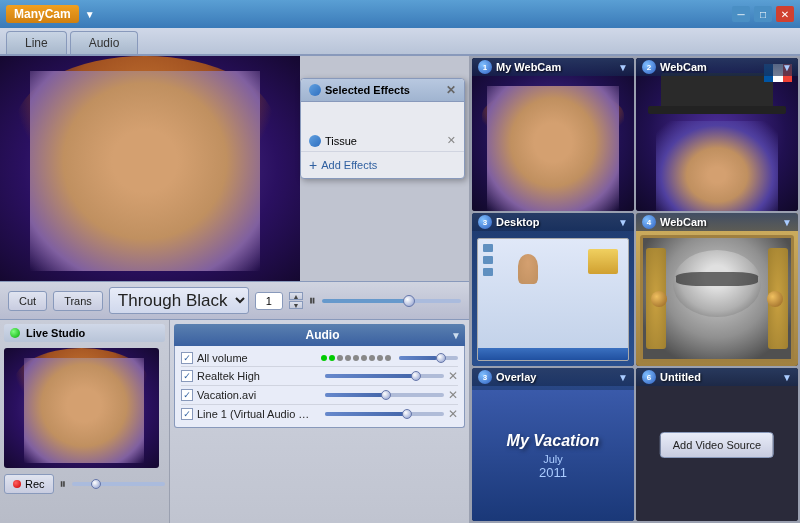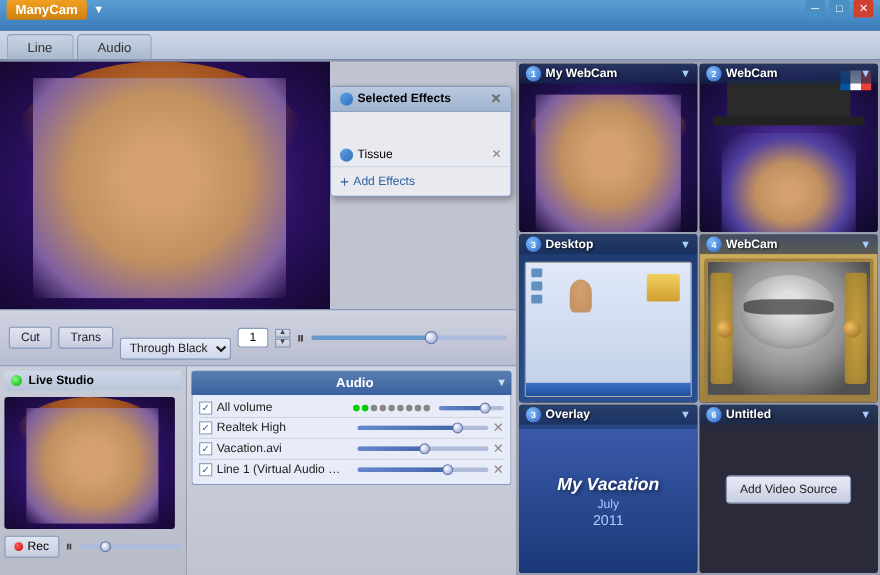--- a/index.html
+++ b/index.html
@@ -10,21 +10,21 @@
       font-size: 11px;
       background: #3a3a3a;
       overflow: hidden;
     }
 
     
     .title-bar {
       background: linear-gradient(to bottom, #5a9fd4, #3a7ab8);
       height: 28px;
       display: flex;
-      align-items: flex-start;
+      align-items: center;
       justify-content: space-between;
       padding: 0 6px;
     }
     .title-bar-left {
       display: flex;
       align-items: center;
       gap: 6px;
     }
     .title-bar-logo {
       background: linear-gradient(to bottom, #f0a020, #d08010);
@@ -244,23 +244,22 @@
       padding: 3px 10px;
       cursor: pointer;
       font-size: 11px;
       color: #222;
     }
     .ctrl-select {
       background: linear-gradient(to bottom, #e8ecf8, #d0d8ec);
       border: 1px solid #8899bb;
       border-radius: 3px;
       padding: 2px 4px;
-      font-size: 11px;
+      font-size: 17px;
       color: #222;
-      margin-top: 20px;
     }
     .ctrl-num {
       width: 28px;
       background: white;
       border: 1px solid #8899bb;
       border-radius: 3px;
       padding: 2px 4px;
       font-size: 11px;
       text-align: center;
     }

